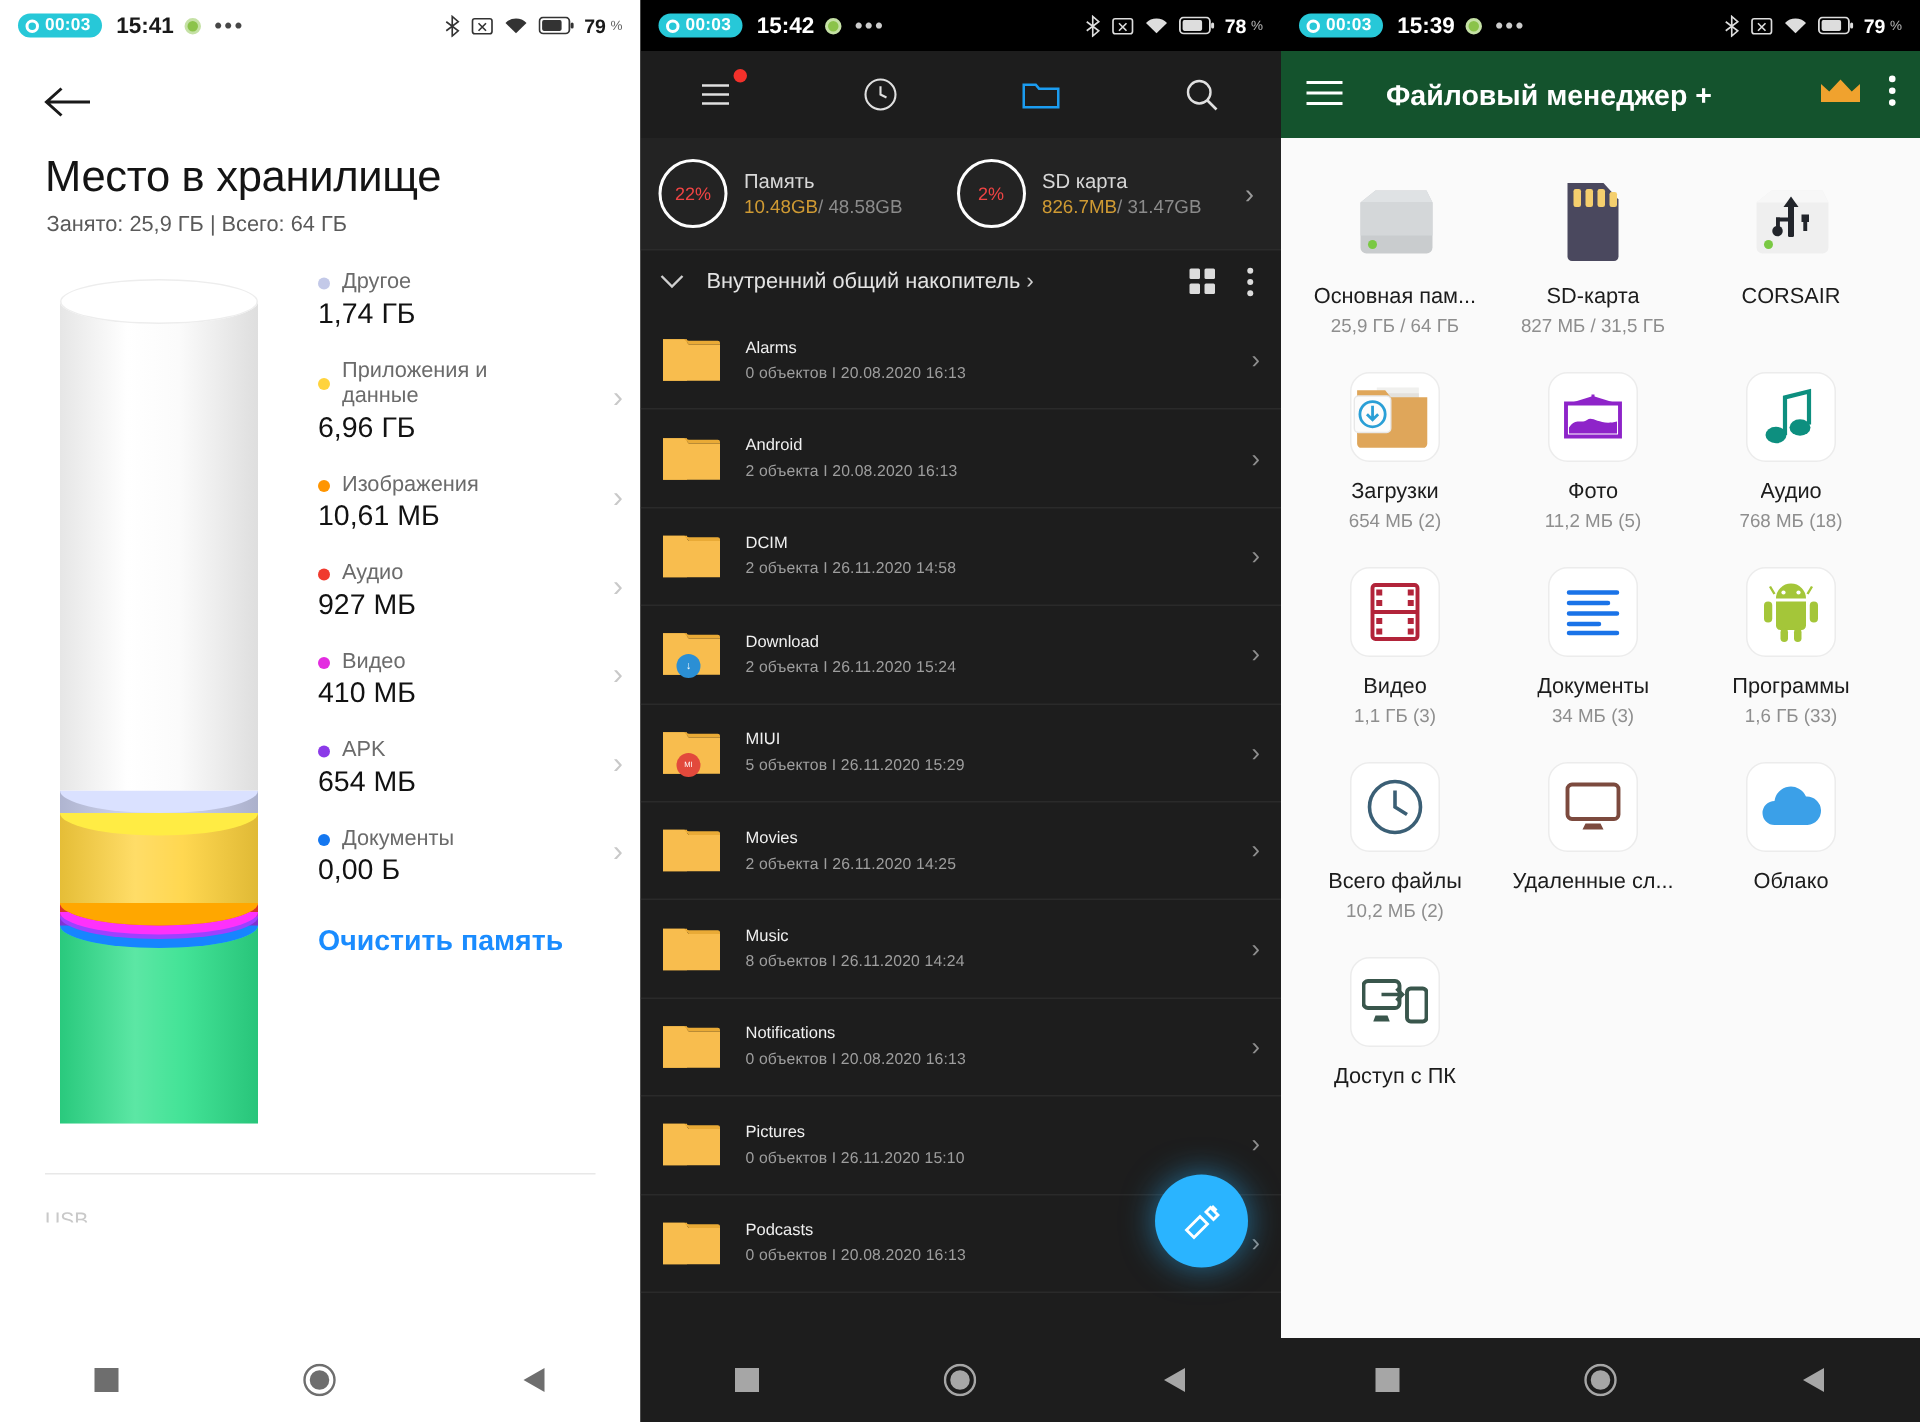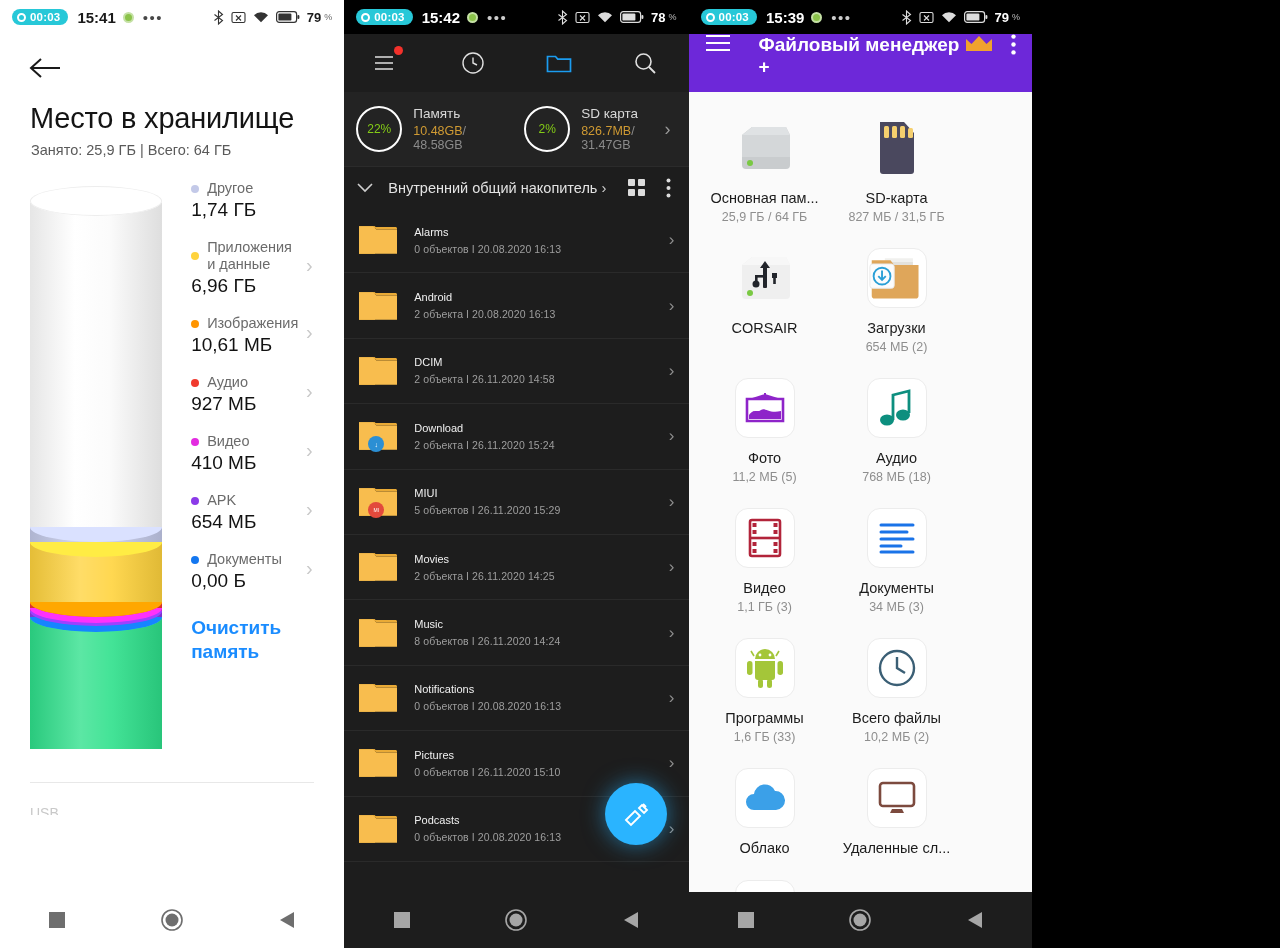--- a/index.html
+++ b/index.html
@@ -1,19 +1,19 @@
 <!DOCTYPE html>
 <html><head>
 <meta charset="utf-8">
 <style>
   * { margin:0; padding:0; box-sizing:border-box; }
   html,body { width:1280px; height:948px; overflow:hidden; background:#000; }
   body { font-family:"Liberation Sans","DejaVu Sans",sans-serif; }
 
-  .screens { display:flex; width:1032px; height:948px; }
+  .screens { display:flex; width:1280px; height:948px; }
   .panel { position:relative; height:948px; overflow:hidden; }
   .p1 { width:427px; background:#ffffff; }
   .p2 { width:427px; background:#1d1d1d; }
   .p3 { width:426px; background:#fafafa; }
 
   
   .statusbar { height:34px; display:flex; align-items:center; padding:0 12px; font-size:14px; }
   .sb-light { background:#ffffff; color:#1a1a1a; }
   .sb-dark  { background:#000000; color:#ffffff; }
   .rec-pill { display:inline-flex; align-items:center; gap:4px; background:#27c8d8; color:#fff;
@@ -32,42 +32,42 @@
   .p1-back { margin:14px 0 0 28px; width:40px; height:40px; display:flex; align-items:center; }
   .p1-title { font-size:29px; font-weight:400; color:#141414; margin:14px 16px 0 30px; letter-spacing:-.2px;}
   .p1-sub { font-size:14.5px; color:#5a5a5a; margin:7px 0 0 31px; }
 
   .p1-body { display:flex; margin-top:22px; }
   .cyl-wrap { width:212px; display:flex; justify-content:center; padding-top:6px;}
   .cyl { position:relative; width:132px; height:578px; }
   .cyl .body { position:absolute; left:0; width:132px; }
   .cap { position:absolute; left:0; width:132px; height:30px; border-radius:50%; }
 
-  .legend { flex:1; padding-right:24px; }
+  .legend { flex:1; padding-right:4px; }
   .leg-item { display:flex; align-items:flex-start; padding:0 0 18px 0; position:relative; }
   .leg-main { flex:1; }
   .leg-head { display:flex; align-items:center; gap:8px; }
   .leg-dot { width:8px; height:8px; border-radius:50%; flex:none; }
   .leg-name { font-size:14.5px; color:#6b6b6b; line-height:17px; max-width:135px;}
   .leg-val { font-size:19px; color:#121212; margin-top:2px; margin-left:0; }
   .leg-chev { width:22px; display:flex; align-items:center; justify-content:center; color:#c9c9c9;
               font-size:20px; align-self:center; padding-bottom:6px;}
   .clear-link { font-size:19px; font-weight:bold; color:#1a8cff; line-height:24px; margin-top:6px; }
   .p1-divider { height:1px; background:#e8e8e8; margin:18px 30px 0 30px; }
   .p1-cut { margin:22px 0 0 30px; font-size:14px; color:#c9c9c9; display:flex; gap:150px;
             height:10px; overflow:hidden; }
 
   
   .p2-toolbar { height:58px; display:flex; align-items:center; background:#1d1d1d; }
   .p2-tb-item { flex:1; display:flex; align-items:center; justify-content:center; position:relative; height:58px;}
   .badge-dot { position:absolute; width:9px; height:9px; border-radius:50%; background:#f3312b; }
   .p2-storage { background:#232323; display:flex; align-items:center; padding:14px 12px; gap:8px; }
   .stor-block { display:flex; align-items:center; gap:11px; }
   .ring { width:46px; height:46px; border-radius:50%; display:flex; align-items:center; justify-content:center;
-          font-size:12px; color:#84cc16; position:relative; flex:none;}
+          font-size:12px; color:#ef4444; position:relative; flex:none;}
   .ring .ring-bg { position:absolute; inset:0; border-radius:50%; border:2.5px solid #fdfdfd; }
   .stor-name { font-size:13.5px; color:#d8d8d8; }
   .stor-val { font-size:12.5px; color:#cf9a33; margin-top:3px; }
   .stor-val .tot { color:#8b8b8b; }
   .stor-arrow { margin-left:auto; color:#9a9a9a; font-size:18px; padding-right:6px;}
   .p2-crumb { height:42px; display:flex; align-items:center; padding:0 12px; border-top:1px solid #2b2b2b;}
   .crumb-txt { font-size:14.5px; color:#e3e3e3; margin-left:14px; }
   .crumb-right { margin-left:auto; display:flex; align-items:center; gap:20px; padding-right:6px;}
   .flist { overflow:hidden; }
   .frow { display:flex; align-items:center; height:65.4px; padding:0 14px; border-bottom:1px solid #2a2a2a;
@@ -77,21 +77,21 @@
   .fname { font-size:11px; color:#f0f0f0; }
   .fsub  { font-size:10.5px; color:#9e9e9e; margin-top:5px; letter-spacing:.1px;}
   .frow .chev { color:#8e8e8e; font-size:17px; }
   .ovl { position:absolute; left:10px; bottom:1px; width:16px; height:16px; border-radius:50%;
          display:flex; align-items:center; justify-content:center; font-size:7px; color:#fff;}
   .fab { position:absolute; right:22px; bottom:103px; width:62px; height:62px; border-radius:50%;
          background:#2ab4ff; display:flex; align-items:center; justify-content:center;
          box-shadow:0 0 22px rgba(42,180,255,.55); }
 
   
-  .p3-appbar { height:58px; display:flex; align-items:flex-start; background:#6d28d9; padding:0 16px; }
+  .p3-appbar { height:58px; display:flex; align-items:flex-end; background:#14532d; padding:16px 16px; }
   .p3-title { font-size:19px; font-weight:bold; color:#fff; margin-left:28px; flex:1; }
   .grid { display:flex; flex-wrap:wrap; padding:14px 10px 0 10px; }
   .gcell { width:132px; padding:9px 2px 12px 2px; display:flex; flex-direction:column; align-items:center; }
   .gicon { width:66px; height:66px; display:flex; align-items:center; justify-content:center; }
   .gtile { width:60px; height:60px; border-radius:13px; background:#fff; border:1px solid #ececec;
            display:flex; align-items:center; justify-content:center; }
   .glabel { font-size:14.5px; color:#1c1c1c; margin-top:9px; max-width:128px; white-space:nowrap;
             overflow:hidden; text-overflow:ellipsis; text-align:center; }
   .gsub { font-size:12.5px; color:#8e8e8e; margin-top:4px; }
 
@@ -723,37 +723,37 @@
                 <path d="M19 8v11l8 5" fill="none" stroke="#3b5f75" stroke-width="2.4"></path>
               </svg>
             </span>
           </span>
           <span class="glabel">Всего файлы</span>
           <span class="gsub">10,2 МБ (2)</span>
         </div>
         <div class="gcell">
           <span class="gicon">
             <span class="gtile">
-              <svg width="42" height="28" viewBox="0 0 42 28">
-                <path d="M10 26a8 8 0 010-16 11 11 0 0121-3 7.5 7.5 0 011 19z" fill="#3ba0e8"></path>
-              </svg>
-            </span>
-          </span>
-          <span class="glabel">Облако</span>
-        </div>
-        <div class="gcell">
-          <span class="gicon">
-            <span class="gtile">
               <svg width="38" height="34" viewBox="0 0 38 34">
                 <rect x="2" y="2" width="34" height="23" rx="3" fill="none" stroke="#7c4a3e" stroke-width="2.6"></rect>
                 <path d="M14 28h10l2 4H12z" fill="#7c4a3e"></path>
               </svg>
             </span>
           </span>
           <span class="glabel">Удаленные сл...</span>
+        </div>
+        <div class="gcell">
+          <span class="gicon">
+            <span class="gtile">
+              <svg width="42" height="28" viewBox="0 0 42 28">
+                <path d="M10 26a8 8 0 010-16 11 11 0 0121-3 7.5 7.5 0 011 19z" fill="#3ba0e8"></path>
+              </svg>
+            </span>
+          </span>
+          <span class="glabel">Облако</span>
         </div>
         <div class="gcell">
           <span class="gicon">
             <span class="gtile">
               <svg width="44" height="34" viewBox="0 0 44 34">
                 <rect x="1" y="3" width="24" height="18" rx="3" fill="none" stroke="#39564c" stroke-width="2.6"></rect>
                 <path d="M9 26h8l1.5 4H7.5z" fill="#39564c"></path>
                 <rect x="30" y="8" width="13" height="22" rx="2.5" fill="none" stroke="#39564c" stroke-width="2.6"></rect>
                 <path d="M13 12h14m-4-4 4 4-4 4" fill="none" stroke="#39564c" stroke-width="2.4"></path>
               </svg>

